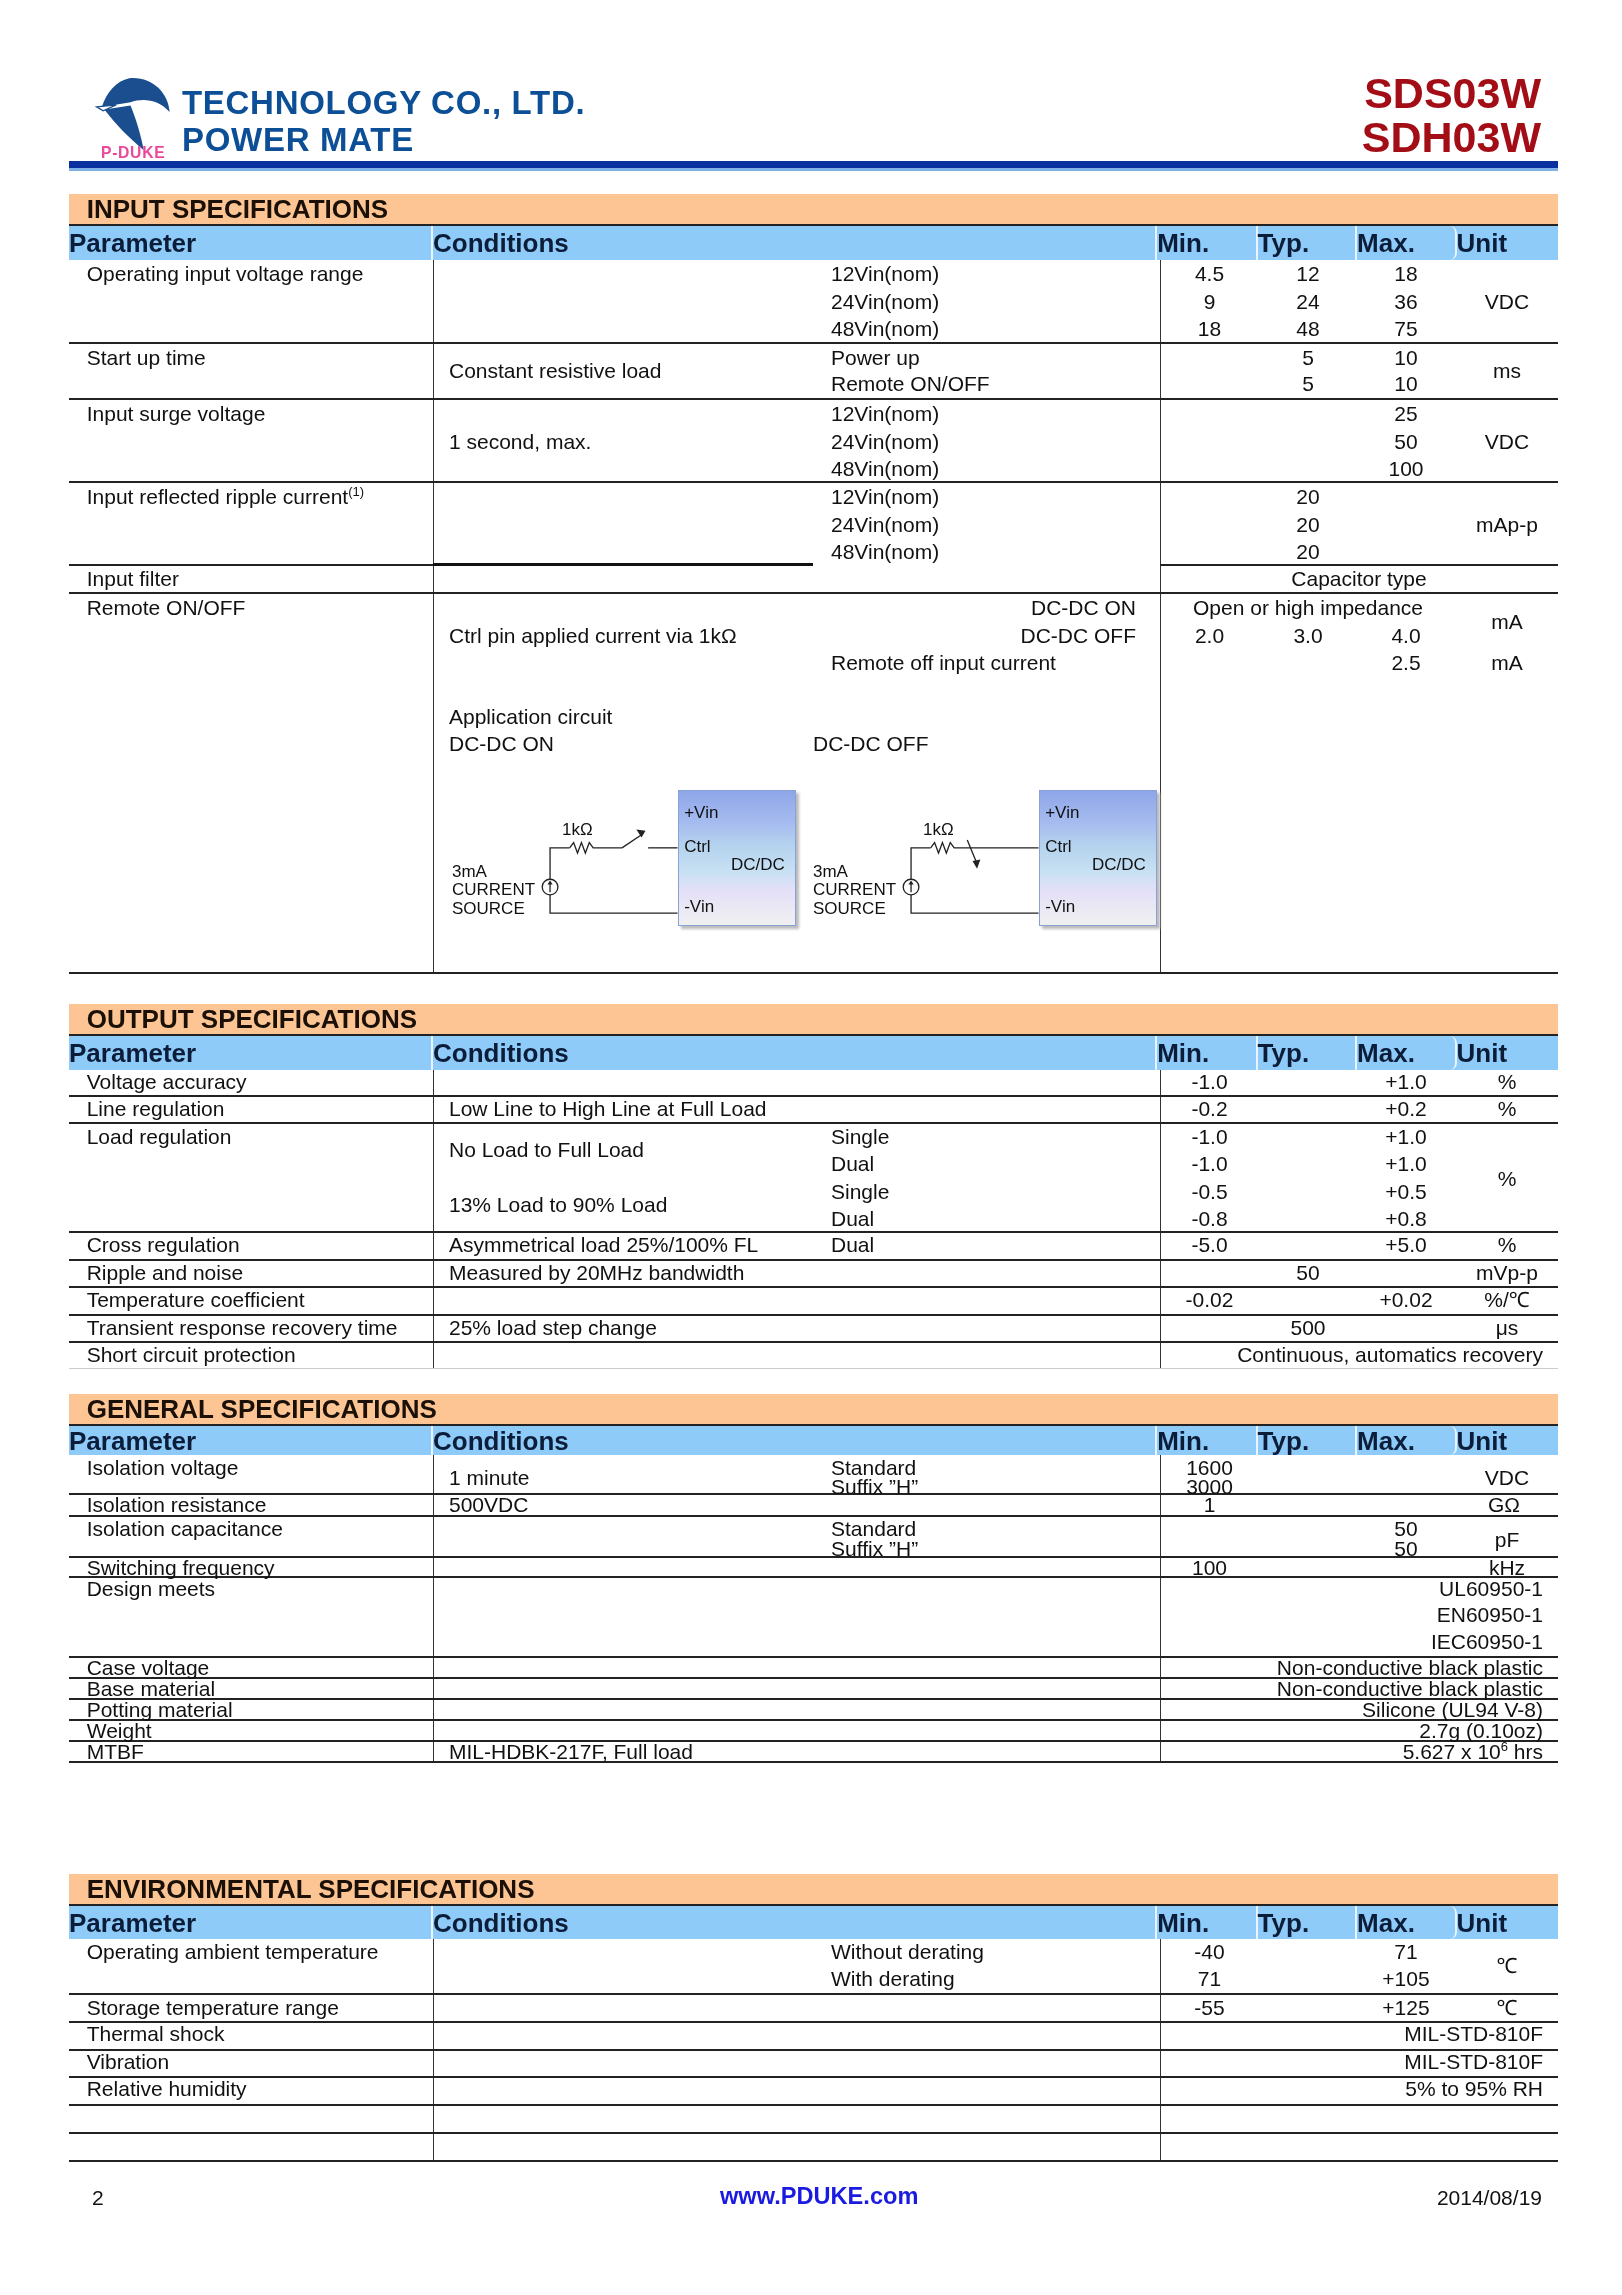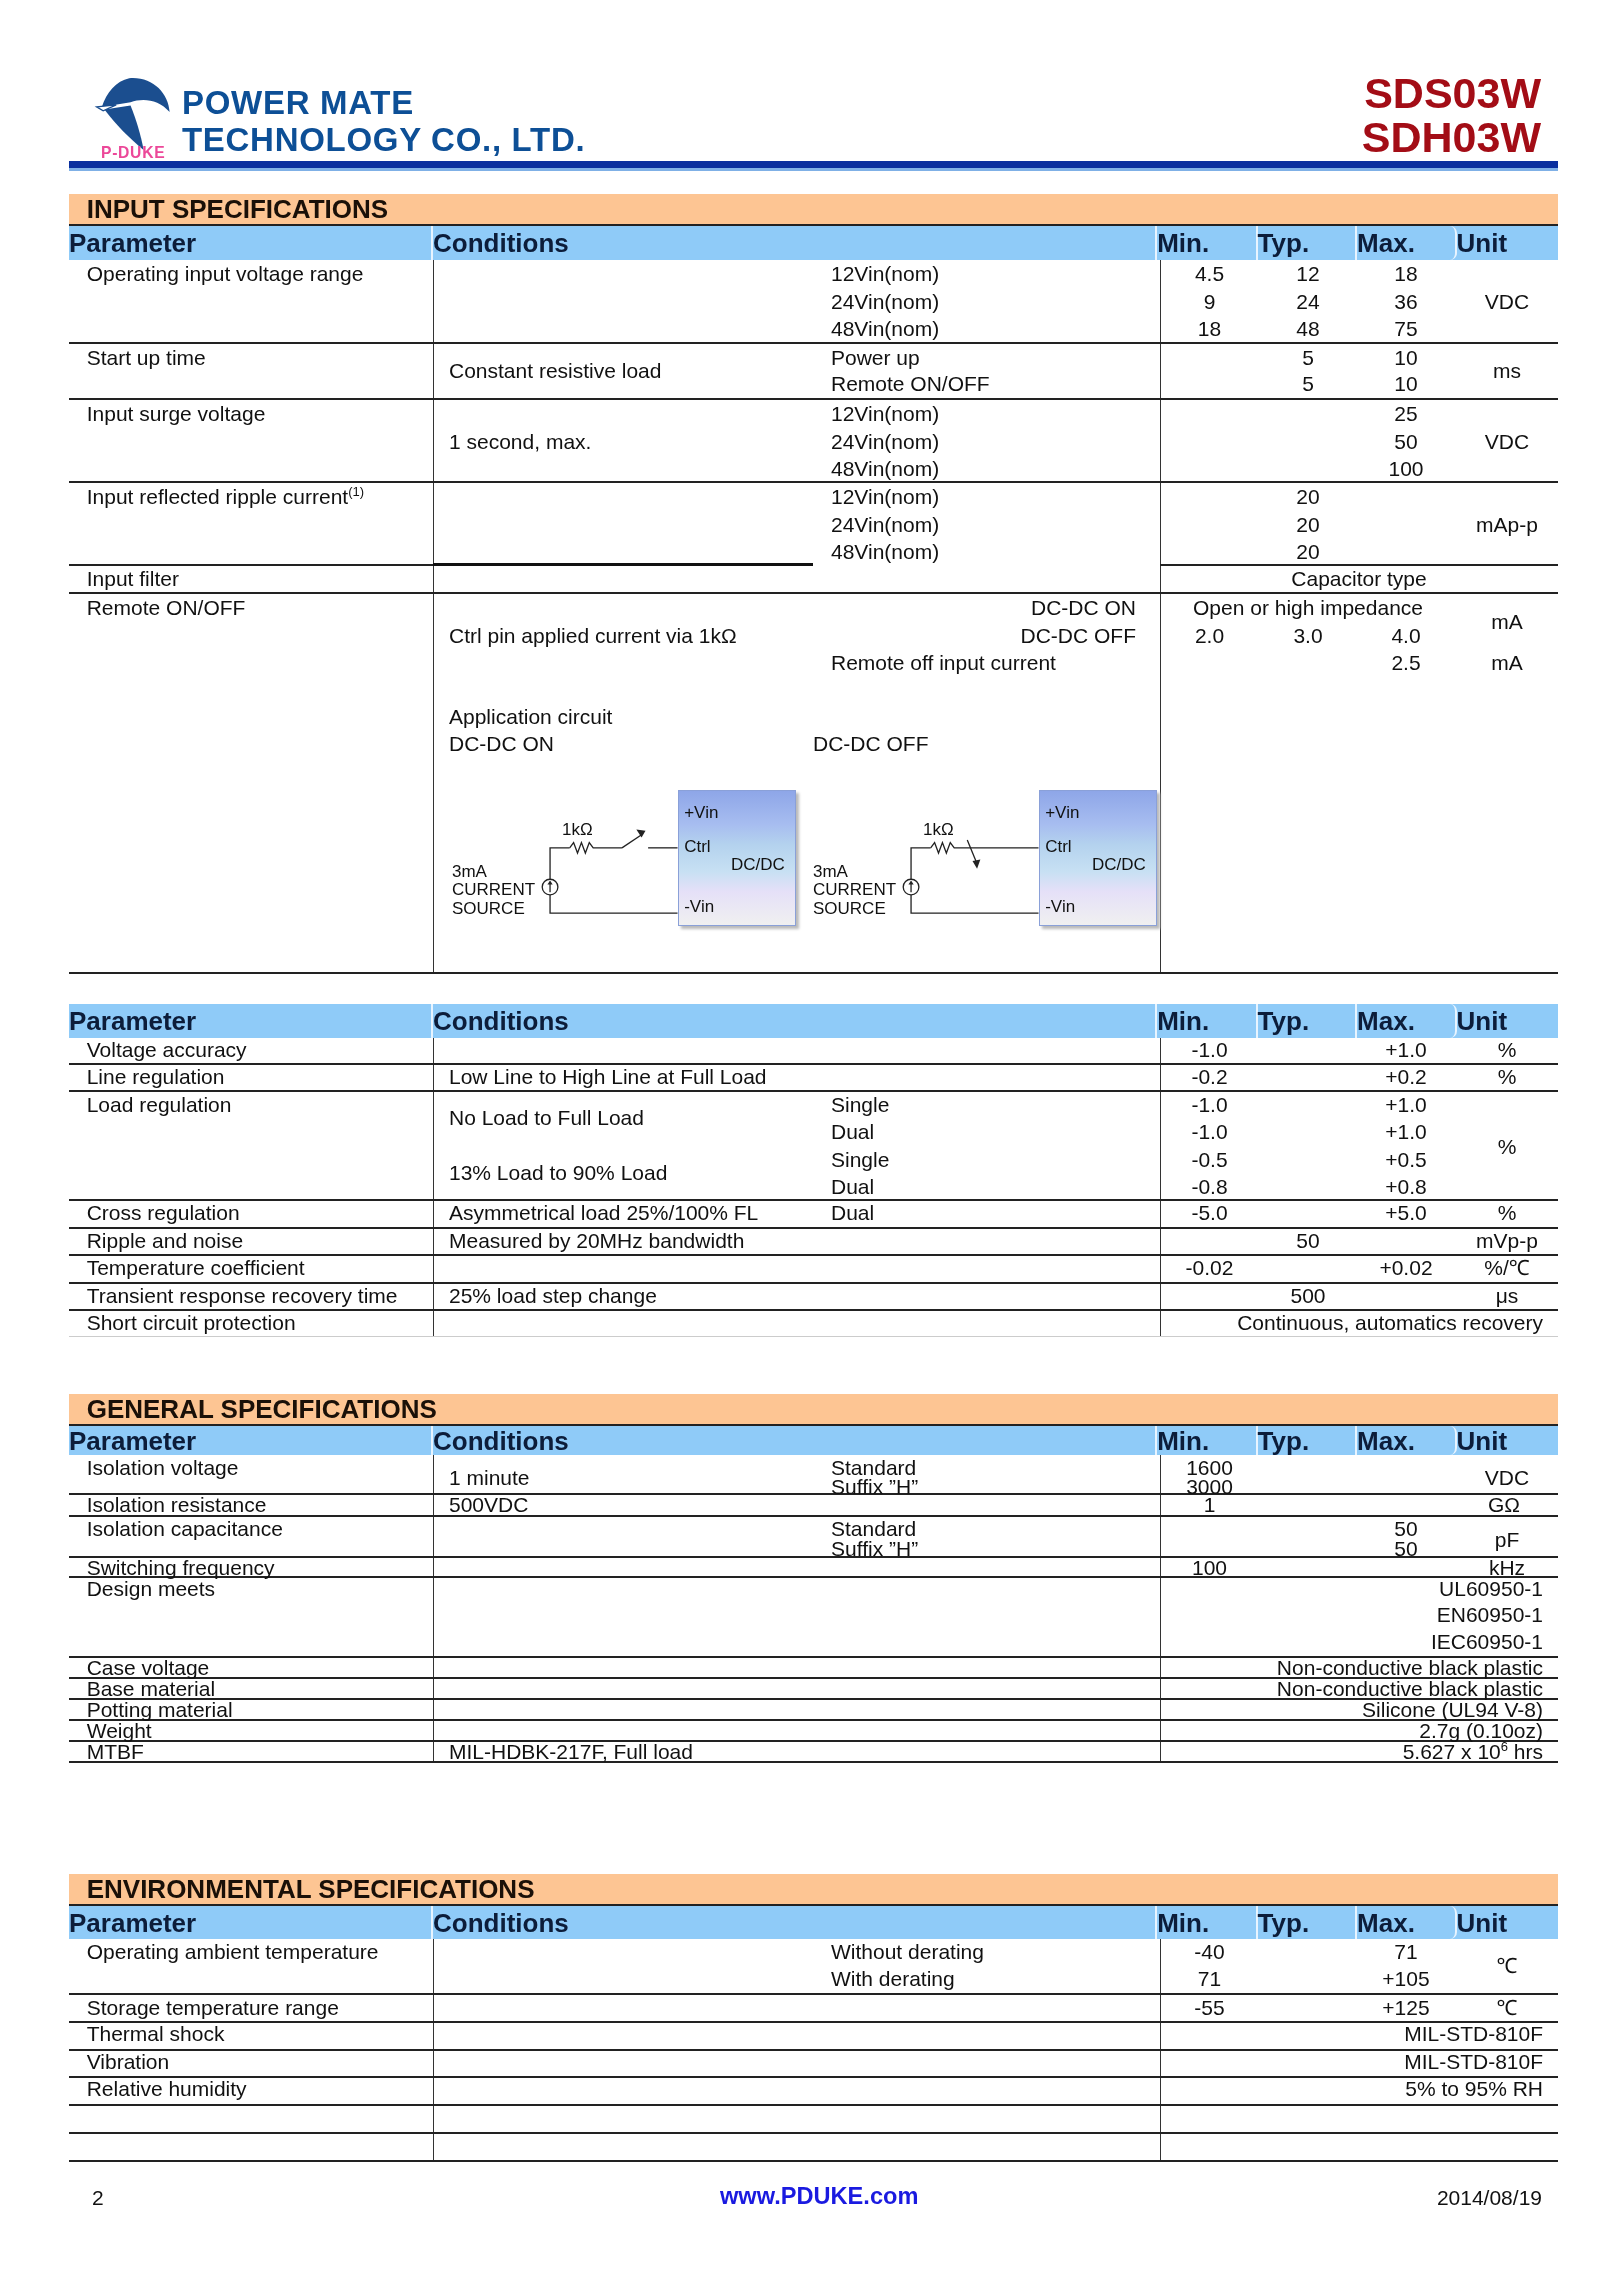--- a/index.html
+++ b/index.html
@@ -40,22 +40,22 @@
 </head>
 <body>
 
 <svg class="abs logo-svg" viewBox="0 0 130 135">
   <path d="M60 8 C95 5 120 30 122 60 C105 40 80 38 62 45 L18 52 C25 30 40 12 60 8Z" fill="#1b4e8f"></path>
   <path d="M22 56 L62 50 C70 70 78 95 82 118 C60 100 40 80 22 56Z" fill="#1b4e8f"></path>
   <path d="M10 52 L40 49 L20 58Z" fill="#ffffff" stroke="#1b4e8f" stroke-width="2"></path>
 </svg>
 <div class="abs logo-pduke">P-DUKE</div>
 <div class="abs company">
+  <div>TECHNOLOGY CO., LTD.</div>
   <div>POWER MATE</div>
-  <div>TECHNOLOGY CO., LTD.</div>
 </div>
 <div class="abs model">
   <div>SDS03W</div>
   <div>SDH03W</div>
 </div>
 <div class="abs hbar"></div>
 <div class="abs hbar2"></div>
 
 <div class="section" style="top:194px;">
   <div class="sec-title">INPUT SPECIFICATIONS</div>
@@ -202,20 +202,21 @@
           <div class="circ-txt" style="left:5.2px;top:46px">Ctrl</div>
           <div class="circ-txt" style="left:52px;top:64px">DC/DC</div>
           <div class="circ-txt" style="left:5.2px;top:106px">-Vin</div>
         </div>
       </div>
     </div>
   </div>
 </div>
 
 <div class="section" style="top:1004px;">
+  <div class="sec-title">OUTPUT SPECIFICATIONS</div>
   <div class="thead">
     <div class="c-param">Parameter</div>
     <div class="c-cond">Conditions</div>
     <div class="c-min">Min.</div>
     <div class="c-typ">Typ.</div>
     <div class="c-max">Max.</div>
     <div class="c-unit">Unit</div>
   </div>
   <div class="rows">
     <div class="row" style="height:25px;">

